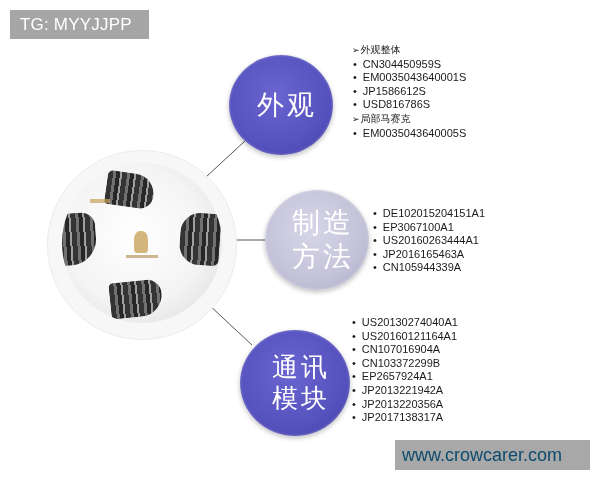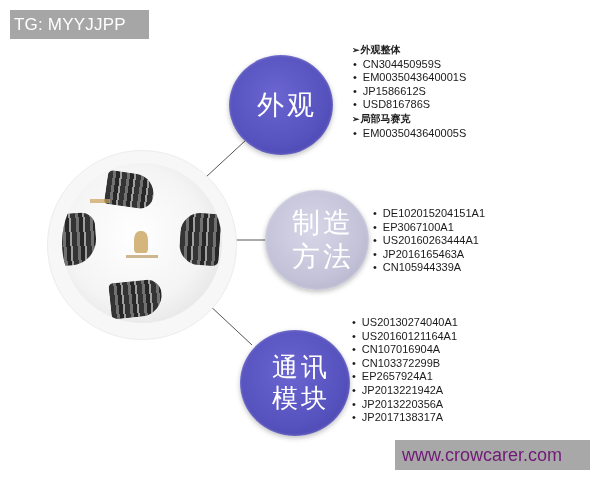--- a/index.html
+++ b/index.html
@@ -4,25 +4,25 @@
 <style>
   html, body { margin: 0; padding: 0; }
   body {
     width: 600px; height: 480px; position: relative; overflow: hidden;
     background: #ffffff;
     font-family: "Liberation Sans", "DejaVu Sans", sans-serif;
   }
   .tag {
     position: absolute; left: 10px; top: 10px; width: 139px; height: 29px;
     background: #a6a6a6; color: #ffffff; font-size: 17px; line-height: 29px;
-    padding-left: 4px; box-sizing: border-box; letter-spacing: 0.2px;
+    padding-left: 10px; box-sizing: border-box; letter-spacing: 0.2px;
   }
   .watermark {
     position: absolute; left: 395px; top: 440px; width: 195px; height: 30px;
-    background: #a8a8a8; color: #701a75; font-size: 18px; line-height: 30px;
+    background: #a8a8a8; color: #0c4a6e; font-size: 18px; line-height: 30px;
     padding-left: 7px; box-sizing: border-box;
   }
   .ball-halo {
     position: absolute; left: 47px; top: 150px; width: 188px; height: 188px;
     border-radius: 50%; background: #f7f7f7; border: 1px solid #ececec;
   }
   .ball {
     position: absolute; left: 62px; top: 163px; width: 160px; height: 160px;
     border-radius: 50%; overflow: hidden;
     background: radial-gradient(circle at 45% 45%, #ffffff 0%, #f4f4f4 55%, #d9d9d9 100%);
@@ -65,21 +65,21 @@
   }
   .c3 {
     left: 240px; top: 330px; width: 110px; height: 106px;
     background: radial-gradient(circle at 45% 40%, #6a65d0 0%, #5652be 60%, #4641a8 100%);
     box-shadow: 0 2px 5px rgba(0,0,0,0.25), inset 0 0 3px rgba(255,255,255,0.35);
     font-size: 26px;
   }
   .circle .label { width: 70px; letter-spacing: 3px; margin-left: 12px; }
 
   .list { position: absolute; font-size: 11px; color: #1a1a1a; line-height: 13.6px; }
-  .list .heading { font-family: "DejaVu Serif", serif; font-weight: bold; font-size: 10px; }
+  .list .heading { font-family: "DejaVu Serif", serif; font-weight: normal; font-size: 10px; }
   .list .heading .arrow { font-size: 9px; margin-right: 1px; }
   .list .item::before { content: "\2022"; margin-right: 6px; margin-left: 1px; }
   .l1 { left: 352px; top: 43px; }
   .l2 { left: 372px; top: 207px; }
   .l3 { left: 351px; top: 316px; }
 </style>
 </head>
 <body>
 
 <div class="tag">TG: MYYJJPP</div>

